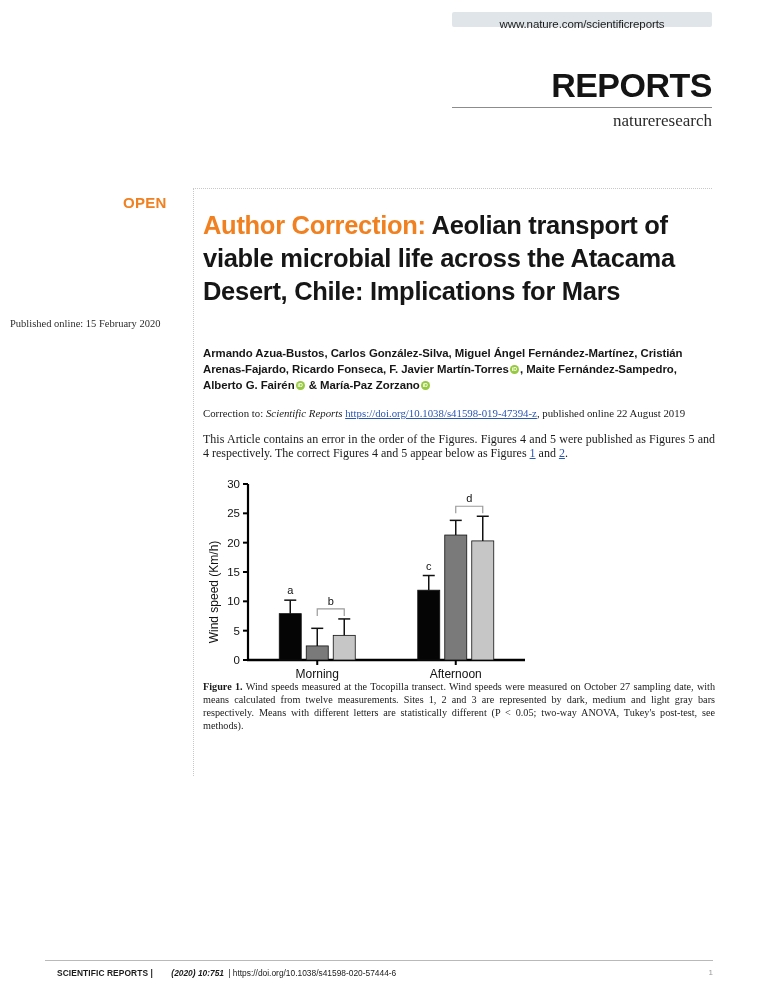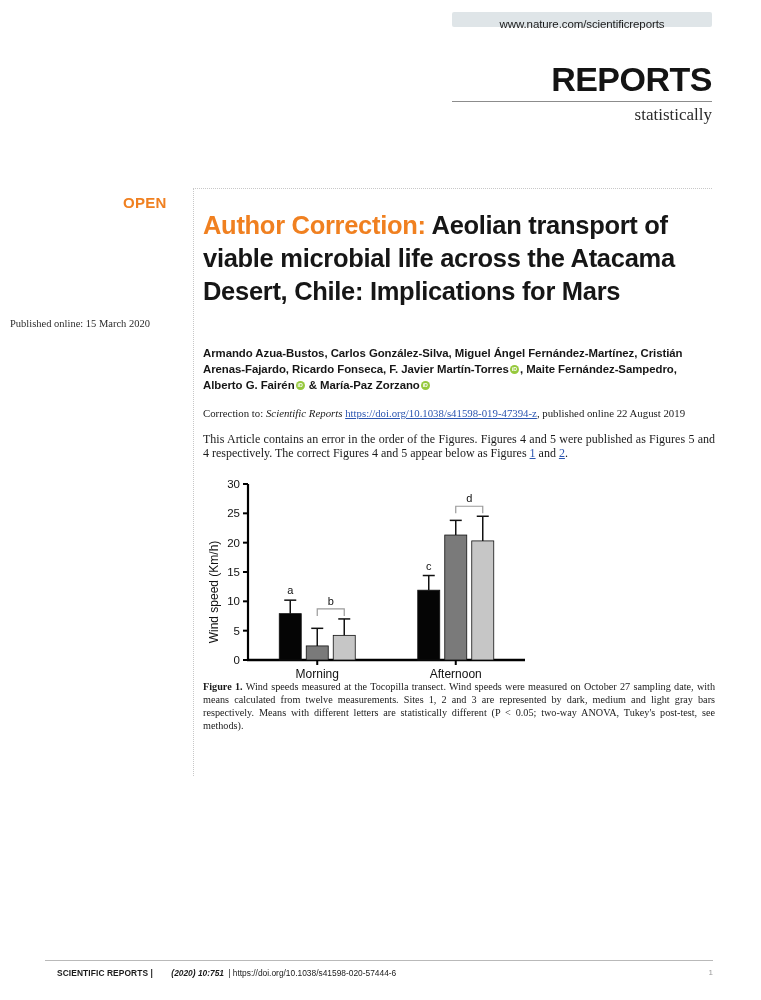--- a/index.html
+++ b/index.html
@@ -49,21 +49,21 @@
     color: #d81f26;
     line-height: 30px;
   }
   .logo-rep {
     font-family: "Liberation Sans", sans-serif;
     font-weight: bold;
     font-size: 34px;
     letter-spacing: -0.5px;
     color: #141414;
     line-height: 34px;
-    margin-top: 2px;
+    margin-top: 8px;
   }
   .logo-rule {
     border-bottom: 1px solid #8c8c8c;
     margin: 5px 0 3px 0;
     width: 100%;
   }
   .logo-nr {
     font-family: "Liberation Serif", serif;
     font-size: 17px;
     color: #2b2b2b;
@@ -250,28 +250,28 @@
 </head>
 <body>
 
 <div class="url-bar">
   <span>www.nature.com/scientificreports</span>
 </div>
 
 <div class="journal-logo">
   <div class="logo-rep">REPORTS</div>
   <div class="logo-rule"></div>
-  <div class="logo-nr">statistically</div>
+  <div class="logo-nr">natureresearch</div>
 </div>
 
 <div class="dot-top"></div>
 <div class="dot-left"></div>
 
 <div class="open-badge">OPEN</div>
-<div class="pub-online">Published online: 15 March 2020</div>
+<div class="pub-online">Published online: 15 February 2020</div>
 
 <h1 class="title"><span class="corr">Author Correction:</span><span> Aeolian transport of viable microbial life across the Atacama Desert, Chile: Implications for Mars</span></h1>
 
 <div class="authors"><span>Armando Azua-Bustos, Carlos González-Silva, Miguel Ángel Fernández-Martínez, Cristián Arenas-Fajardo, Ricardo Fonseca, F. Javier Martín-Torres</span><span class="orcid"></span><span>, Maite Fernández-Sampedro, Alberto G. Fairén</span><span class="orcid"></span><span> &amp; María-Paz Zorzano</span><span class="orcid"></span></div>
 
 <div class="corr-to"><span>Correction to: </span><em>Scientific Reports</em> <a class="doi-link" href="#">https://doi.org/10.1038/s41598-019-47394-z</a><span>, published online 22 August 2019</span></div>
 
 <div class="corr-body"><span>This Article contains an error in the order of the Figures. Figures 4 and 5 were published as Figures 5 and 4 respectively. The correct Figures 4 and 5 appear below as Figures </span><a class="fig-link" href="#">1</a><span> and </span><a class="fig-link" href="#">2</a><span>.</span></div>
 
 <div class="figure">

